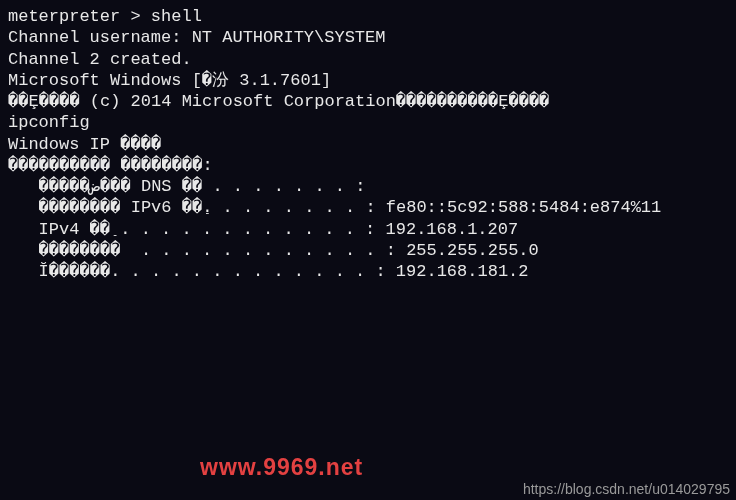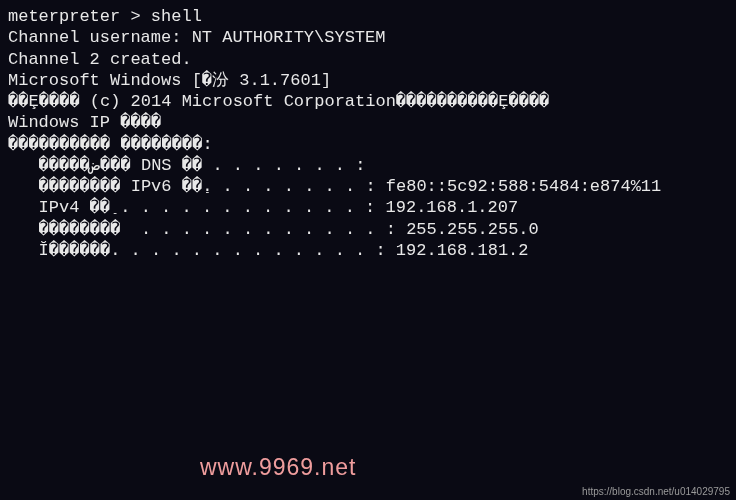--- a/index.html
+++ b/index.html
@@ -14,49 +14,50 @@
       padding: 6px 8px;
       overflow: hidden;
       position: relative;
     }
     .line { white-space: pre; }
     .prompt { }
     .watermark-green {
       position: absolute;
       bottom: 18px;
       left: 200px;
-      color: #fca5a5;
+      color: #ef4444;
       font-size: 23px;
-      font-weight: normal;
+      font-weight: bold;
       font-family: Arial, sans-serif;
       letter-spacing: 1px;
       z-index: 5;
       opacity: 0.95;
     }
     .watermark-csdn {
       position: absolute;
       bottom: 2px;
       right: 6px;
       color: #9a9a9a;
-      font-size: 10px;
+      font-size: 14px;
       font-family: Arial, sans-serif;
       z-index: 5;
     }
     .terminal { position: relative; z-index: 1; }
   </style>
 </head>
 <body>
 
 <div class="terminal">
   <div class="line"><span class="prompt">meterpreter</span><span> &gt; </span><span>shell</span></div>
   <div class="line">Channel username: NT AUTHORITY\SYSTEM</div>
   <div class="line">Channel 2 created.</div>
   <div class="line">Microsoft Windows [�汾 3.1.7601]</div>
   <div class="line">��Ȩ���� (c) 2014 Microsoft Corporation����������Ȩ����</div>
   <div class="line"></div>
+  <div class="line">ipconfig</div>
   <div class="line"></div>
   <div class="line">Windows IP ����</div>
   <div class="line"></div>
   <div class="line"></div>
   <div class="line">���������� ��������:</div>
   <div class="line"></div>
   <div class="line">   �����ض��� DNS ��׺ . . . . . . . :</div>
   <div class="line">   �������� IPv6 ��ַ. . . . . . . . : fe80::5c92:588:5484:e874%11</div>
   <div class="line">   IPv4 ��ַ . . . . . . . . . . . . : 192.168.1.207</div>
   <div class="line">   ��������  . . . . . . . . . . . . : 255.255.255.0</div>

